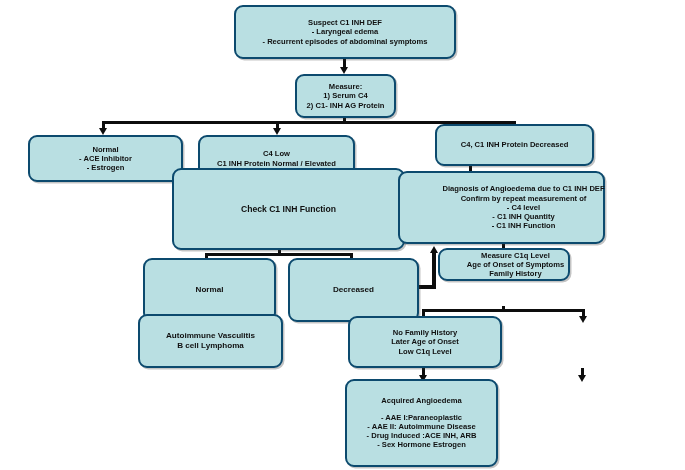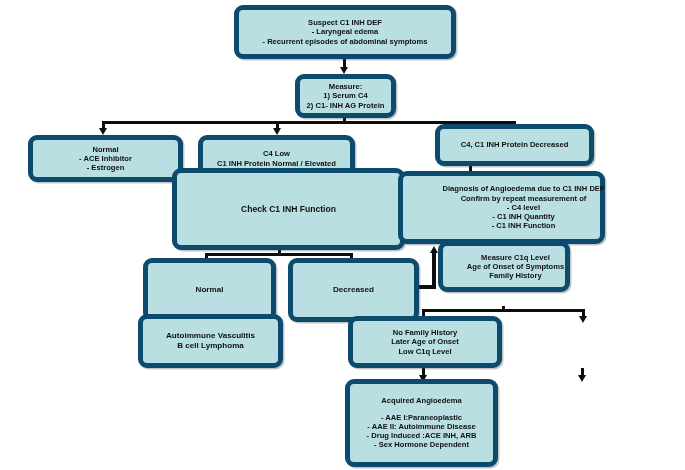--- a/index.html
+++ b/index.html
@@ -12,21 +12,21 @@
     width:685px;
     height:470px;
     background:#ffffff;
     overflow:hidden;
   }
   
   .node{
     position:absolute;
     box-sizing:border-box;
     background:#b9dfe2;
-    border:5px solid #0c4a6e;
+    border:2px solid #0c4a6e;
     border-radius:9px;
     color:#101010;
     font-weight:bold;
     display:flex;
     flex-direction:column;
     align-items:center;
     justify-content:center;
     text-align:center;
     line-height:1.22;
     box-shadow:1.5px 1.5px 0 rgba(60,60,60,0.30);
@@ -138,21 +138,21 @@
   <div class="arrow-up" style="left:430px;top:246px;"></div>
 
   <div class="node f8" style="left:143px;top:258px;width:133px;height:64px;">
     <span class="ln">Normal</span>
   </div>
 
   <div class="node f8" style="left:288px;top:258px;width:131px;height:64px;">
     <span class="ln">Decreased</span>
   </div>
 
-  <div class="node f75" style="left:438px;top:241px;width:132px;height:51px;padding-left:27px;">
+  <div class="node f75" style="left:438px;top:248px;width:132px;height:33px;padding-left:27px;">
     <span class="ln">Measure C1q Level</span>
     <span class="ln">Age of Onset of Symptoms</span>
     <span class="ln">Family History</span>
   </div>
 
   <div class="seg vline" style="left:208px;top:322px;width:3px;height:9px;"></div>
   <div class="arrow" style="left:205px;top:329px;"></div>
 
   <div class="seg vline" style="left:502px;top:306px;width:3px;height:6px;"></div>
   <div class="seg hline" style="left:422px;top:309px;width:163px;height:3px;"></div>
@@ -178,17 +178,17 @@
 
   <div class="seg vline" style="left:581px;top:368px;width:3px;height:9px;"></div>
   <div class="arrow" style="left:578px;top:375px;"></div>
 
   <div class="node f75" style="left:345px;top:379px;width:153px;height:88px;">
     <span class="ln">Acquired Angioedema</span>
     <span class="gap"></span>
     <span class="ln">- AAE I:Paraneoplastic</span>
     <span class="ln">- AAE II: Autoimmune Disease</span>
     <span class="ln">- Drug Induced :ACE INH, ARB</span>
-    <span class="ln">- Sex Hormone Dependent</span>
+    <span class="ln">- Sex Hormone Estrogen</span>
   </div>
 
 
 </div>
 
 </body></html>

